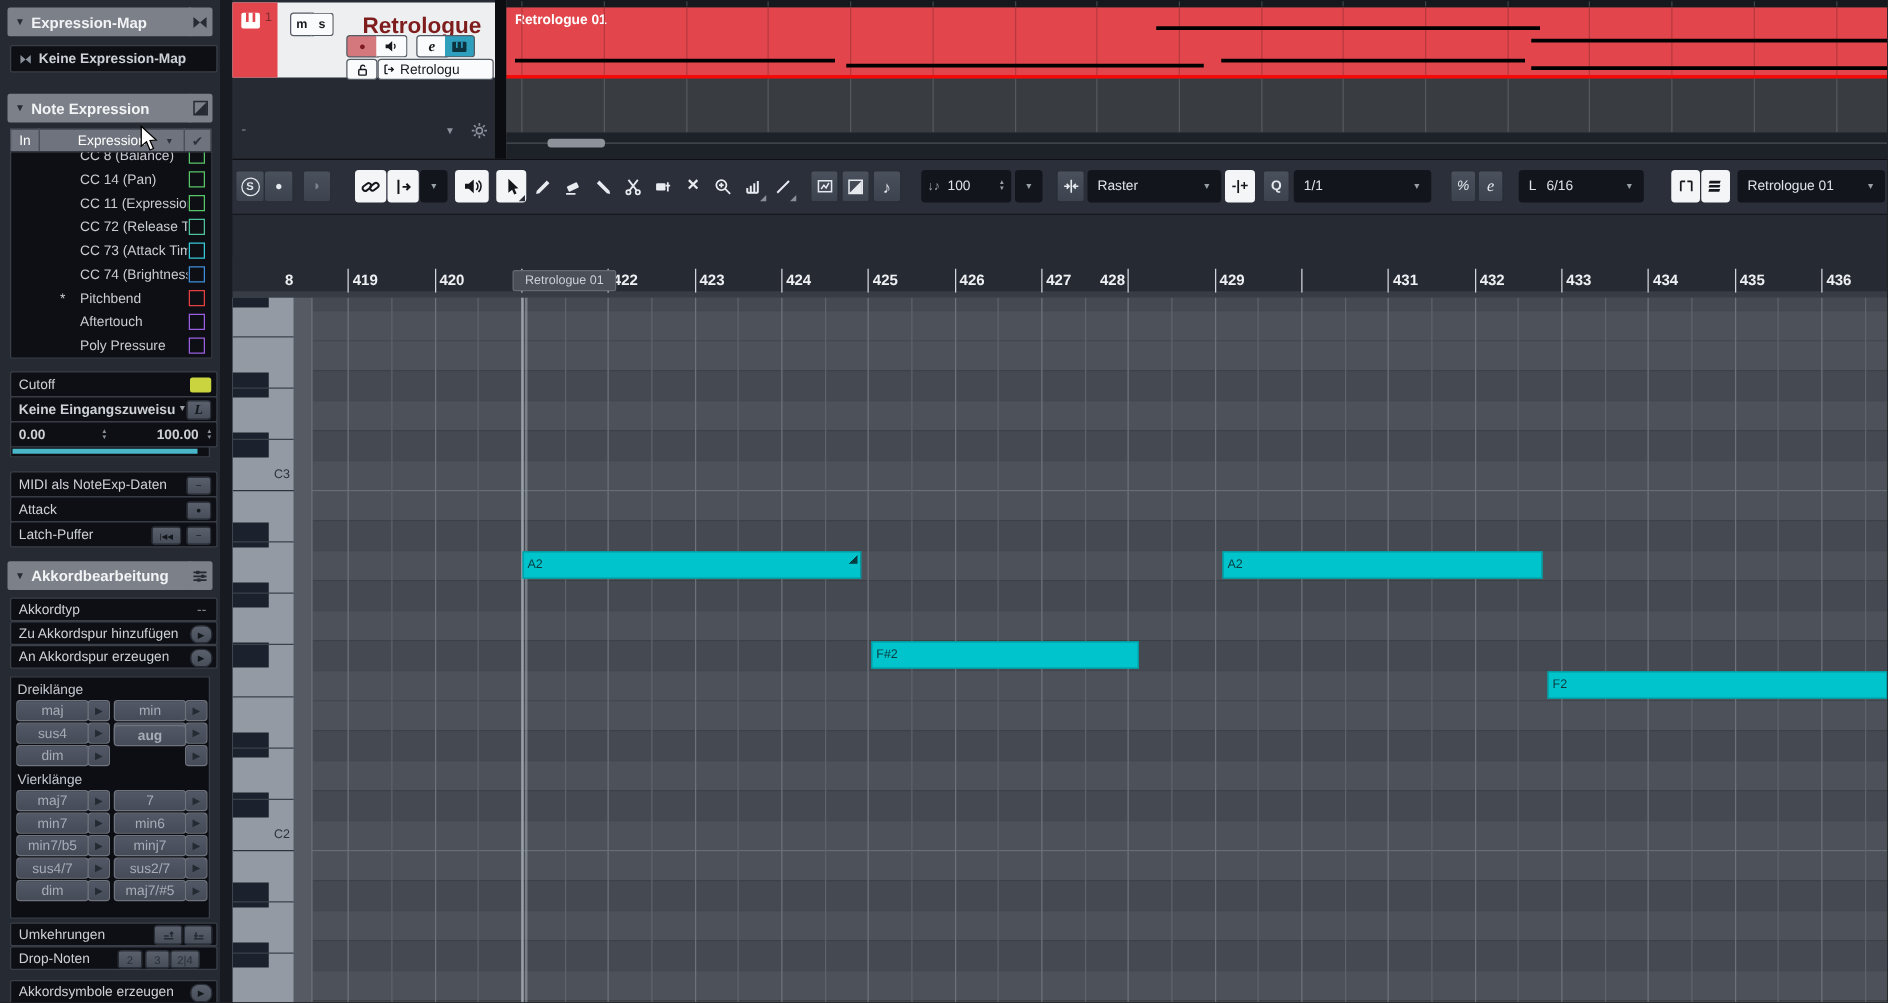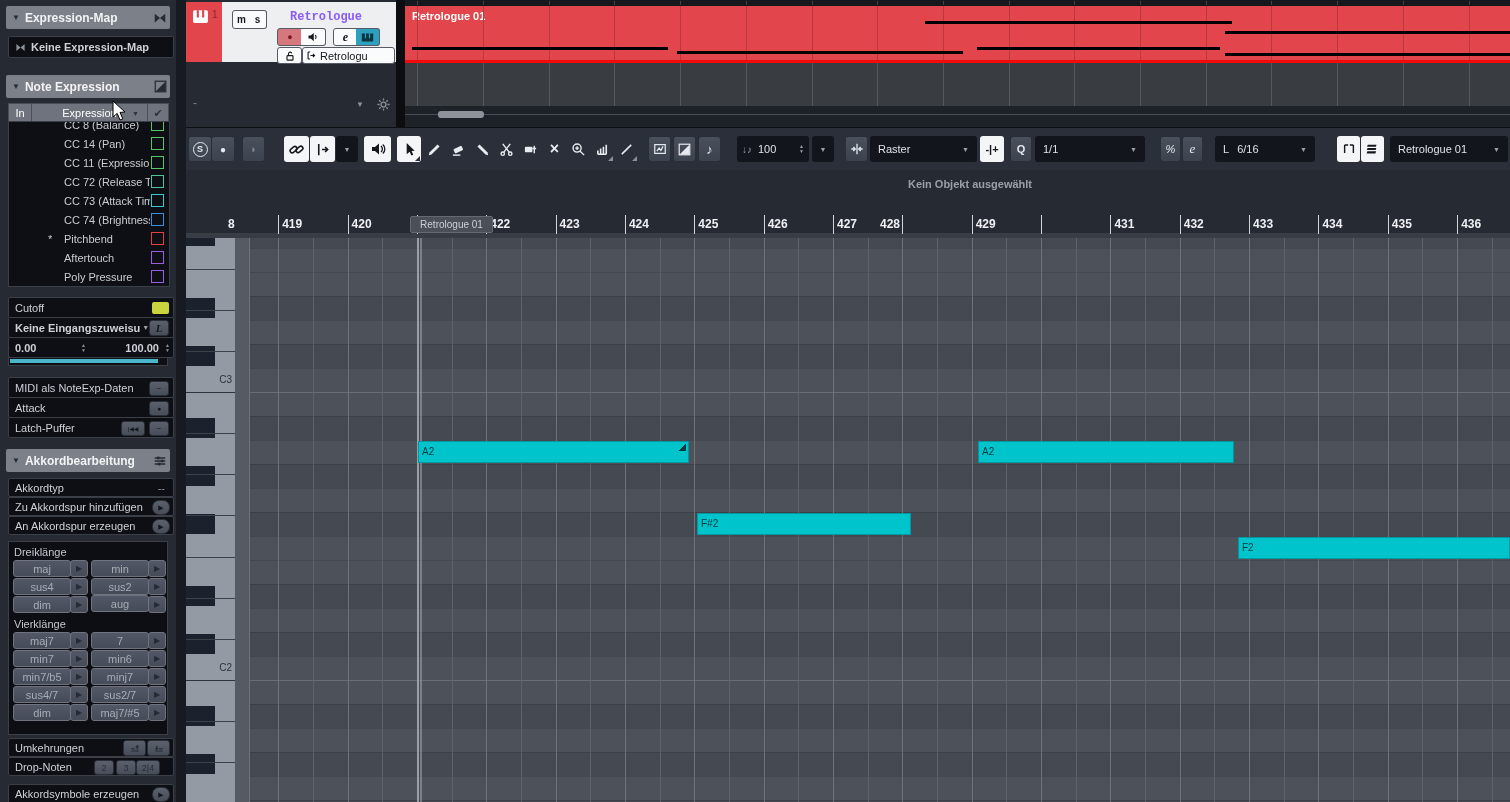--- a/index.html
+++ b/index.html
@@ -247,21 +247,21 @@
           <div class="chordbtn" style="position: absolute; left: 4px; top: 18px; width: 56px;">maj</div>
           <div class="flagbtn" style="position: absolute; left: 61px; top: 18px;">▶</div>
           <div class="chordbtn" style="position: absolute; left: 82px; top: 18px; width: 56px;">min</div>
           <div class="flagbtn" style="position: absolute; left: 139px; top: 18px;">▶</div>
           <div class="chordbtn" style="position: absolute; left: 4px; top: 36px; width: 56px;">sus4</div>
           <div class="flagbtn" style="position: absolute; left: 61px; top: 36px;">▶</div>
           <div class="chordbtn" style="position: absolute; left: 82px; top: 36px; width: 56px;">sus2</div>
           <div class="flagbtn" style="position: absolute; left: 139px; top: 36px;">▶</div>
           <div class="chordbtn" style="position: absolute; left: 4px; top: 54px; width: 56px;">dim</div>
           <div class="flagbtn" style="position: absolute; left: 61px; top: 54px;">▶</div>
-          <div class="chordbtn" style="position: absolute; left: 82px; top: 53px; width: 56px;">aug</div>
+          <div class="chordbtn" style="position: absolute; left: 82px; top: 38px; width: 56px; font-weight: bold;">aug</div>
           <div class="flagbtn" style="position: absolute; left: 139px; top: 54px;">▶</div>
         </div>
       <span class="grouplabel" style="left:5px;top:76px;">Vierklänge</span>
       <div id="tetrads">
           <div class="chordbtn" style="position: absolute; left: 4px; top: 90px; width: 56px;">maj7</div>
           <div class="flagbtn" style="position: absolute; left: 61px; top: 90px;">▶</div>
           <div class="chordbtn" style="position: absolute; left: 82px; top: 90px; width: 56px;">7</div>
           <div class="flagbtn" style="position: absolute; left: 139px; top: 90px;">▶</div>
           <div class="chordbtn" style="position: absolute; left: 4px; top: 108px; width: 56px;">min7</div>
           <div class="flagbtn" style="position: absolute; left: 61px; top: 108px;">▶</div>
@@ -322,21 +322,21 @@
             <rect x="9.5" y="2" width="2" height="7" fill="#e2464c"></rect>
         </svg>
         <span class="abs" style="left:26px;top:7px;color:#7d2b30;font-size:10px;">1</span>
       </div>
       <div class="tbtn" style="left:46px;top:8px;width:17px;height:17px;border-radius:3px 0 0 3px;">
           <span>m</span>
         </div>
       <div class="tbtn" style="left:63px;top:8px;width:17px;height:17px;border-radius:0 3px 3px 0;border-left:none;">
           <span>s</span>
         </div>
-      <span class="abs" style="left:104px;top:8px;font-size:12px;font-weight:bold;color:#8b5cf6;font-family:Liberation Mono, monospace;">Retrologue</span>
+      <span class="abs" style="left:104px;top:8px;font-size:18px;font-weight:bold;color:#7f1d1d;">Retrologue</span>
       <div class="tbtn" style="left:91px;top:26px;width:24px;height:16px;background:#d4787e;border-radius:3px 0 0 3px;">
         <span style="color:#7e1a1f;font-size:9px;">●</span>
       </div>
       <div class="tbtn" style="left:115px;top:26px;width:24px;height:16px;border-radius:0 3px 3px 0;border-left:none;">
         <svg width="12" height="12" viewBox="0 0 16 16">
             <path d="M2,6 h3 l4,-3.5 v11 L5,10 H2 Z" fill="#15181d"></path>
             <path d="M11,5.5 a3.5,3.5 0 0 1 0,5" stroke="#15181d" stroke-width="1.4" fill="none"></path>
           </svg>
       </div>
       <div class="tbtn" style="left:147px;top:26px;width:23px;height:16px;border-radius:3px 0 0 3px;font-style:italic;font-family:'Liberation Serif',serif;font-size:12px;">e</div>
@@ -600,23 +600,20 @@
           <rect x="4" y="6.8" width="10" height="2.4" transform="skewX(-18)"></rect>
           <rect x="5" y="10.6" width="10" height="2.4" transform="skewX(-18)"></rect>
         </svg>
     </div>
     <div class="tb dark" style="left:1204px;width:118px;justify-content:flex-start;padding:0 8px;">
       <span>Retrologue 01</span>
       <span class="caret" style="margin-left:auto;">▼</span>
     </div>
   </div>
 
-  <div id="infoline">
-    <div class="abs" style="left:634px;top:8px;width:300px;text-align:center;font-weight:bold;color:#9ba0a8;">Kein Objekt ausgewählt</div>
-  </div>
 
   <div id="ruler">
     <div class="abs" style="left:0;top:28px;width:1324px;height:5px;background:#383c44;"></div>
   <div class="rtick" style="left: 92.2px;"></div>
       <div class="rnum" style="left: 96.2px;">419</div>
       <div class="rtick" style="left: 161.55px;"></div>
       <div class="rnum" style="left: 165.55px;">420</div>
       <div class="rtick" style="left: 230.9px;"></div>
       <div class="rtick" style="left: 300.25px;"></div>
       <div class="rnum" style="left: 304.25px;">422</div>

